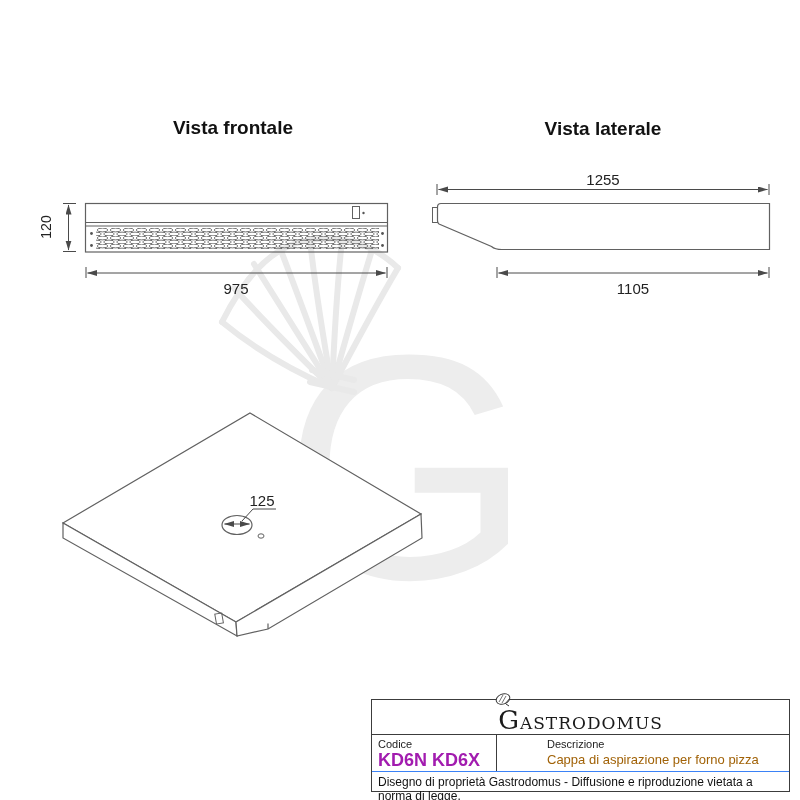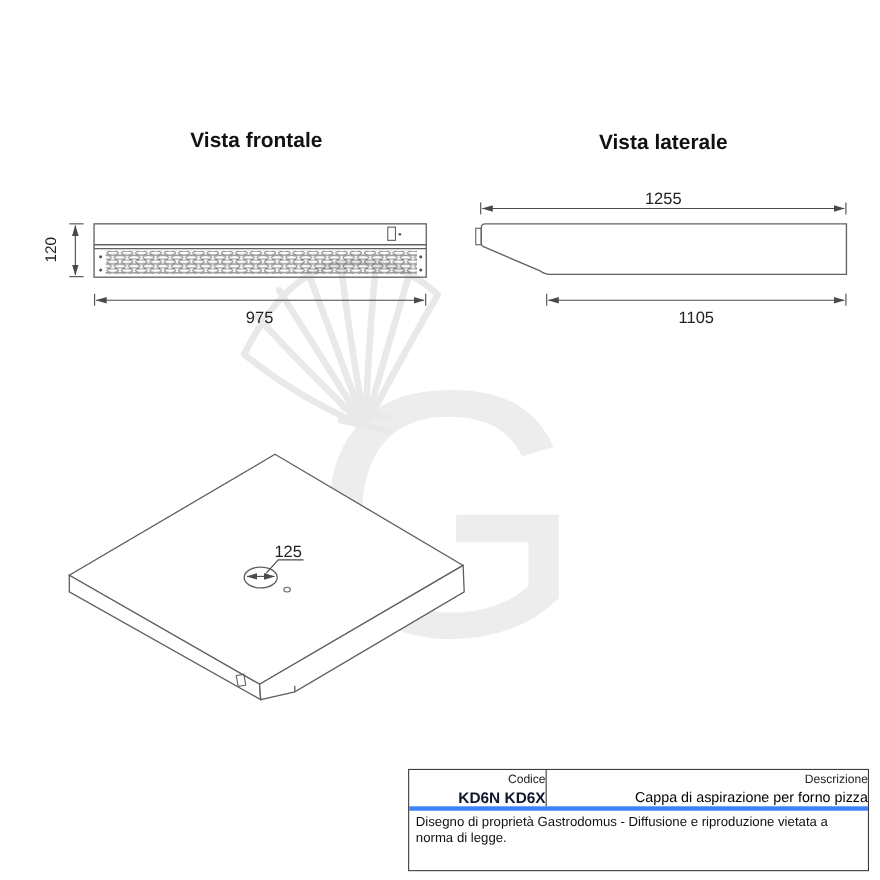--- a/index.html
+++ b/index.html
@@ -11,26 +11,26 @@
   
   .titleblock{position:absolute;left:371px;top:699px;width:419px;height:93px;
               border:1.5px solid #3c3c3c;box-sizing:border-box;background:#fff;}
   .tb-logo-row{height:35px;border-bottom:1px solid #3c3c3c;display:flex;
                align-items:center;justify-content:center;box-sizing:border-box;}
   .tb-logo{position:relative;display:inline-block;}
   .tb-logo-text{display:block;font-family:"DejaVu Serif","Liberation Serif",serif;
                 font-size:17px;letter-spacing:1px;color:#1b1b1b;line-height:1;padding-top:6px;}
   .tb-logo-text::first-letter{font-size:26px;}
   .tb-hat{position:absolute;left:-4px;top:-8px;}
-  .tb-mid{height:37px;border-bottom:4px solid #3b82f6;display:flex;box-sizing:border-box;text-align:right;}
+  .tb-mid{height:37px;border-bottom:1px solid #3b82f6;display:flex;box-sizing:border-box;}
   .tb-code{width:125px;border-right:1px solid #3c3c3c;padding:2px 0 0 6px;box-sizing:border-box;}
   .tb-desc{flex:1;padding:2px 0 0 6px;box-sizing:border-box;margin-left:44px;}
   .tb-label{font-size:11px;color:#222;line-height:14px;}
-  .tb-code-value{font-size:14px;font-weight:bold;color:#0f172a;line-height:18px;}
-  .tb-desc-value{font-size:13px;color:#000000;line-height:18px;}
+  .tb-code-value{font-size:18px;font-weight:bold;color:#a21caf;line-height:18px;}
+  .tb-desc-value{font-size:13px;color:#a16207;line-height:18px;}
   .tb-disc{padding:3px 0 0 6px;font-size:12px;color:#111;}
 </style>
 </head>
 <body>
 
 <div class="canvas">
 
   <svg class="dwg" width="800" height="800" viewBox="0 0 800 800">
     <defs>
       <marker id="arr" markerWidth="11" markerHeight="8" refX="9.5" refY="3" orient="auto-start-reverse" markerUnits="userSpaceOnUse">
@@ -132,20 +132,32 @@
 
       <g stroke="#4a4a4a" stroke-width="1" fill="none">
         <line x1="224.5" y1="524" x2="249.5" y2="524" marker-start="url(#arr)" marker-end="url(#arr)"></line>
         <polyline points="242,521 253,509 276,509"></polyline>
       </g>
       <text x="262" y="506" text-anchor="middle" font-size="15" fill="#222">125</text>
     </g>
   </svg>
 
   <div class="titleblock">
+    <div class="tb-logo-row">
+      <span class="tb-logo">
+        <svg class="tb-hat" width="20" height="15" viewBox="0 0 20 15">
+          <g stroke="#333" stroke-width="1" fill="#fff">
+            <ellipse cx="9" cy="6" rx="7" ry="5" transform="rotate(-22 9 6)"></ellipse>
+            <path d="M5,9 L9,2 M8,10 L12,3 M11,11 L15,6" fill="none" stroke-width="0.7"></path>
+            <path d="M12,11 L15,13" fill="none"></path>
+          </g>
+        </svg>
+        <span class="tb-logo-text">GASTRODOMUS</span>
+      </span>
+    </div>
     <div class="tb-mid">
       <div class="tb-code">
         <div class="tb-label">Codice</div>
         <div class="tb-code-value">KD6N KD6X</div>
       </div>
       <div class="tb-desc">
         <div class="tb-label">Descrizione</div>
         <div class="tb-desc-value">Cappa di aspirazione per forno pizza</div>
       </div>
     </div>

